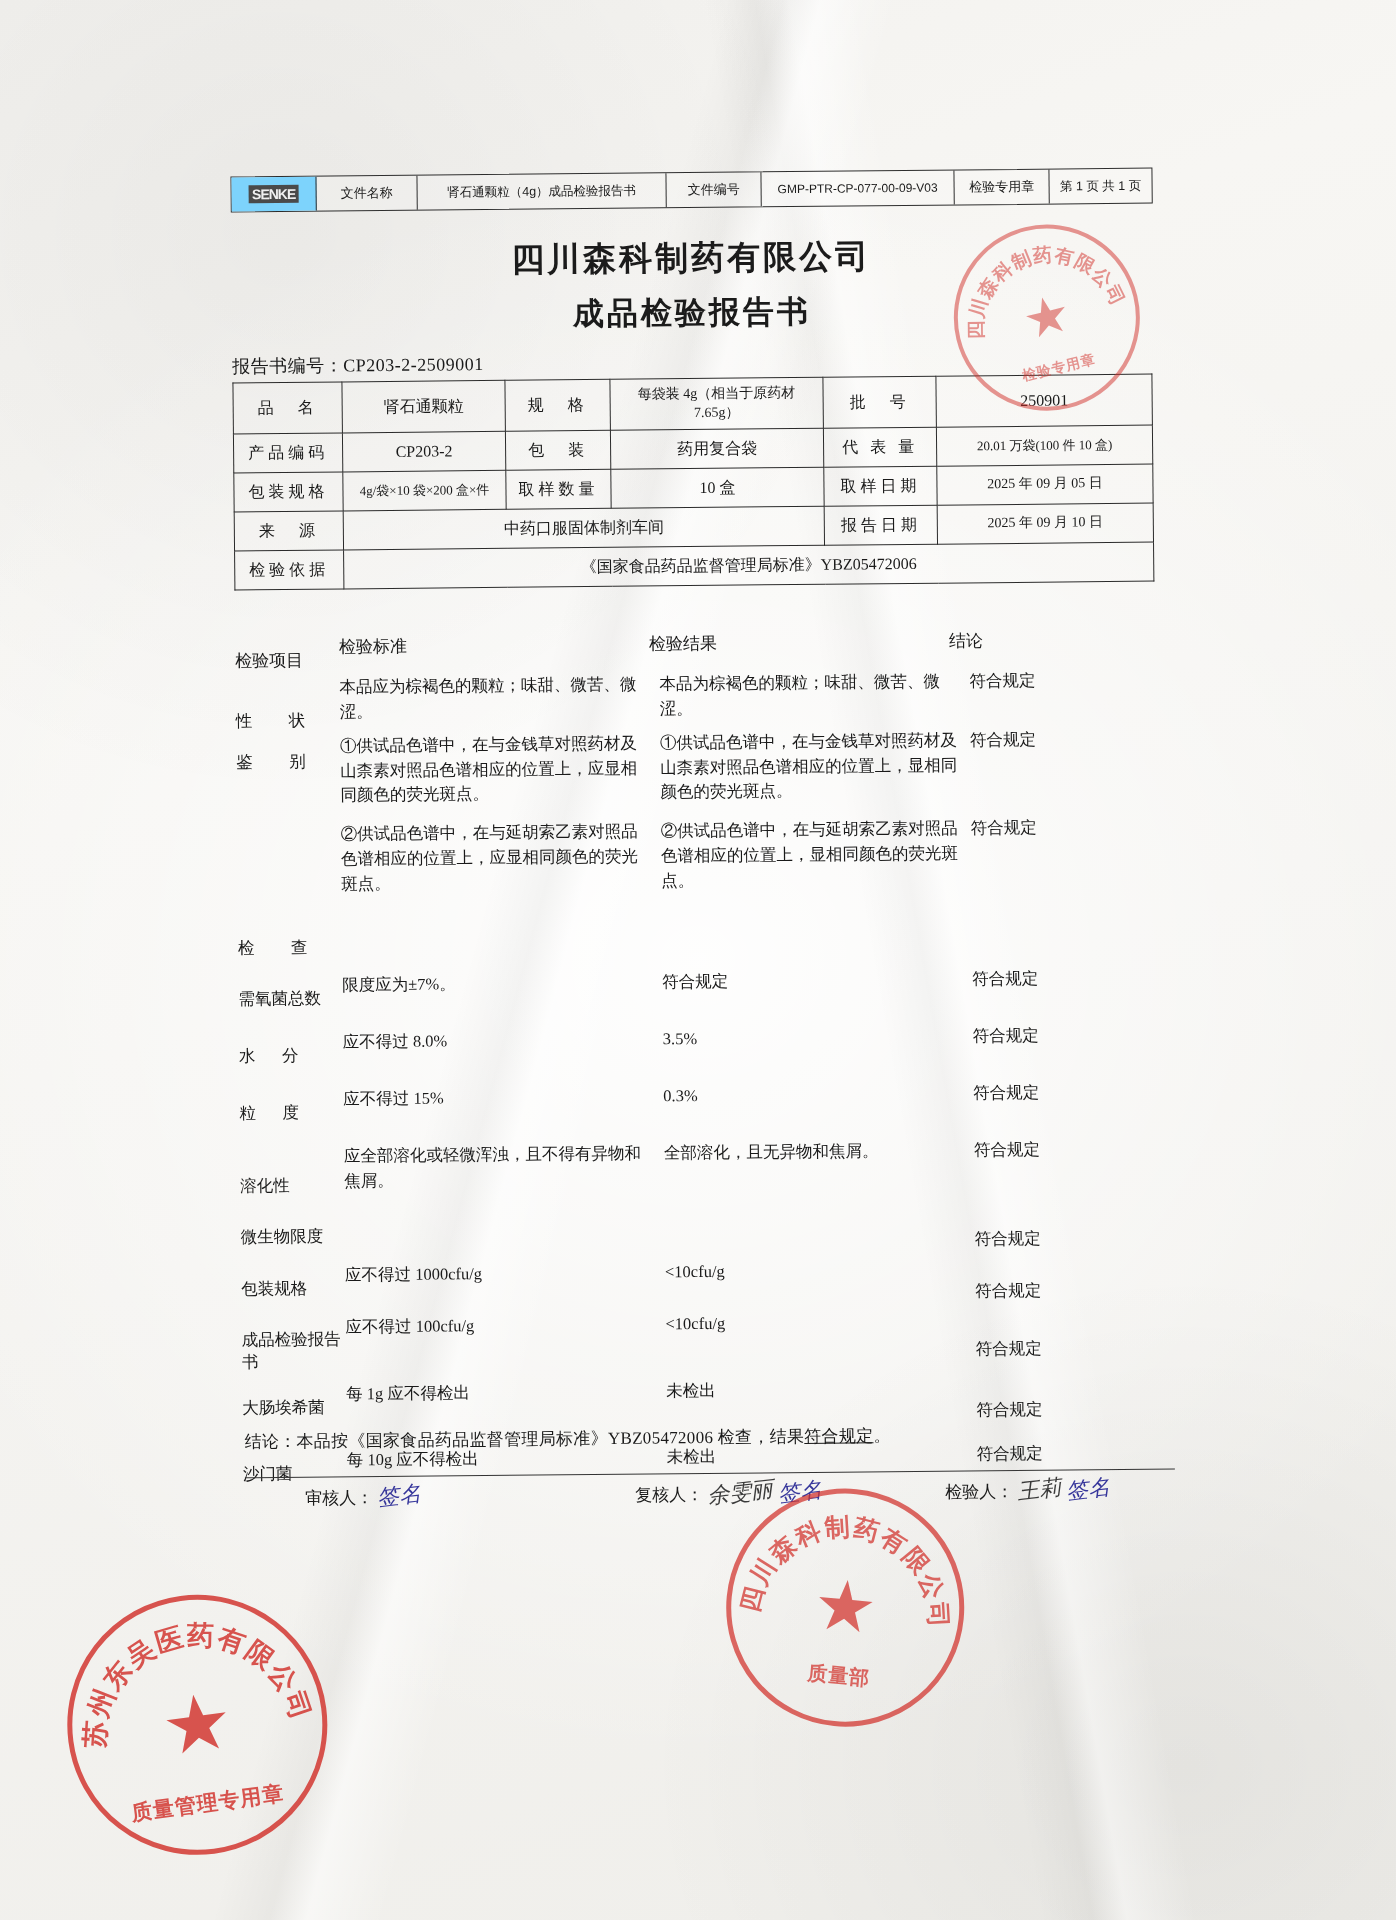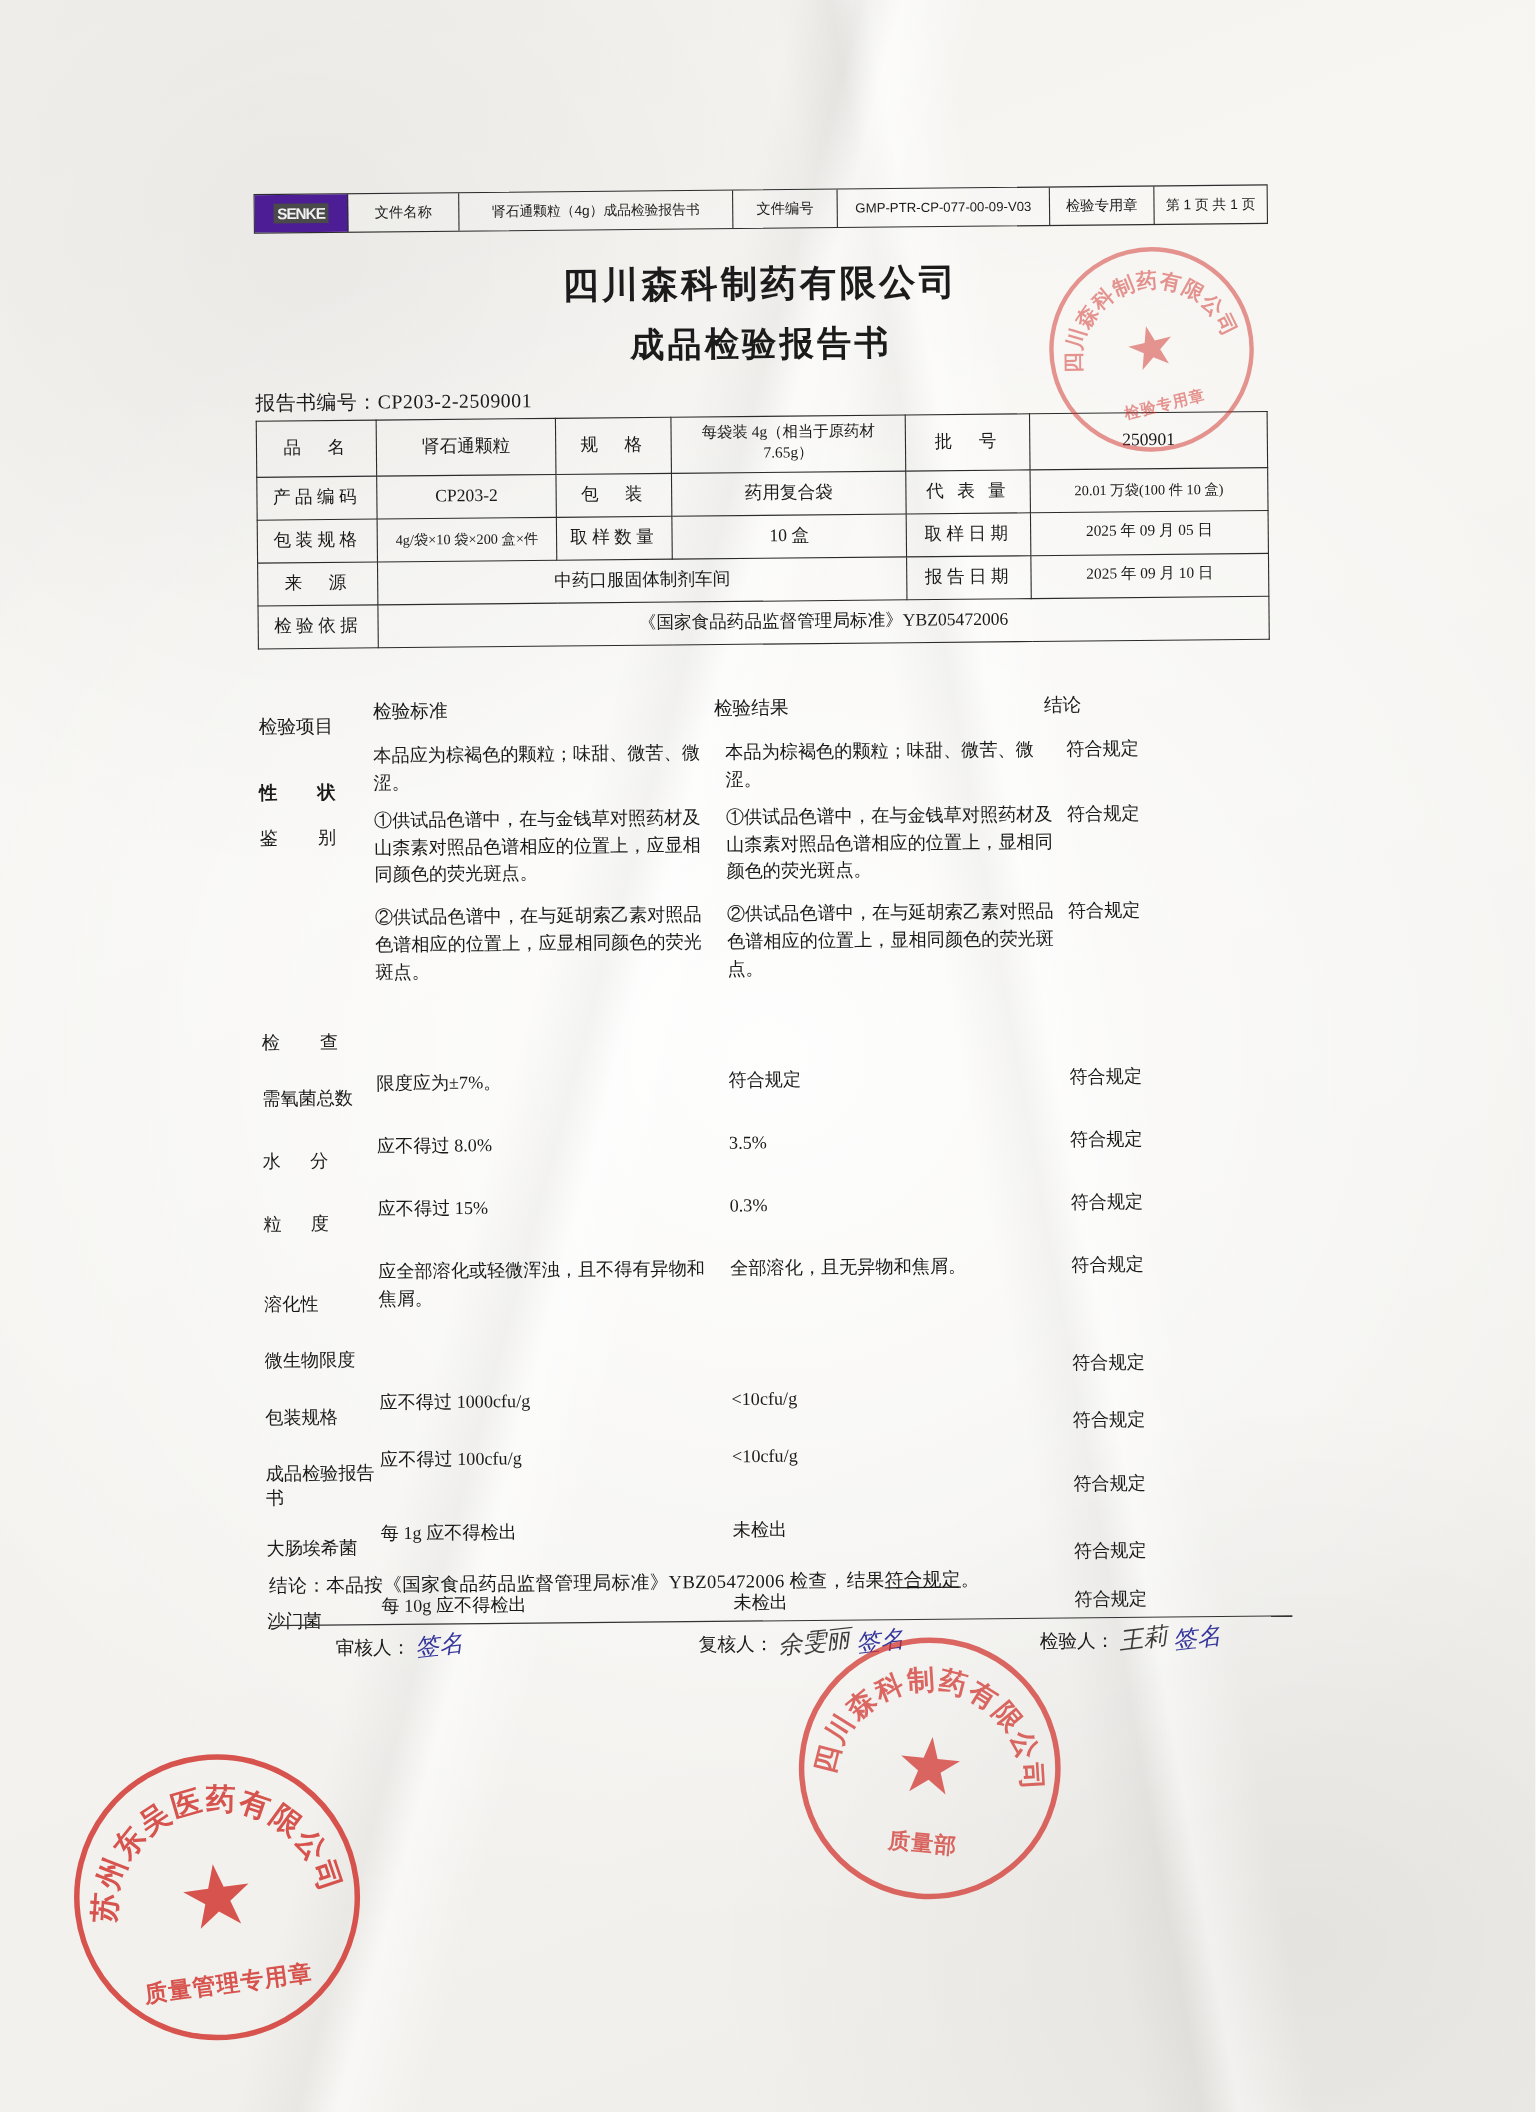--- a/index.html
+++ b/index.html
@@ -61,21 +61,21 @@
   .header-bar > div {
     display: flex;
     align-items: center;
     justify-content: center;
     border-right: 1.2px solid #2d2d2d;
     padding: 0 6px;
     white-space: nowrap;
     font-family: "Liberation Sans", sans-serif;
   }
   .header-bar > div:last-child { border-right: none; }
-  .hb-logo { width: 72px; font-weight: bold; letter-spacing: -1px; font-size: 15px; color: #222; background: #4c1d95; color: #fff; }
+  .hb-logo { width: 72px; font-weight: bold; letter-spacing: -1px; font-size: 15px; color: #222; background: #7dd3fc; color: #fff; }
   .hb-logo span { background: #4a4a4a; color: #f0f0f0; padding: 1px 3px; font-size: 14px; }
   .hb-l1 { width: 88px; }
   .hb-v1 { width: 236px; font-size: 12.5px; }
   .hb-l2 { width: 82px; }
   .hb-v2 { width: 180px; font-size: 12px; }
   .hb-l3 { width: 82px; }
   .hb-v3 { flex: 1; font-size: 12.5px; }
 
   
   .title-main {
@@ -334,21 +334,21 @@
   <div class="res">
 
     <div class="res-head">
       <div class="col-item">检验项目</div>
       <div class="col-std">检验标准</div>
       <div class="col-res">检验结果</div>
       <div class="col-con">结论</div>
     </div>
 
     <div class="res-row" style="margin-top:4px;">
-      <div class="col-item spaced4" style="padding-top:20px;font-weight:bold;">性　状</div>
+      <div class="col-item spaced4" style="padding-top:20px;">性　状</div>
       <div class="col-std">本品应为棕褐色的颗粒；味甜、微苦、微涩。</div>
       <div class="col-res">本品为棕褐色的颗粒；味甜、微苦、微涩。</div>
       <div class="col-con">符合规定</div>
     </div>
 
     <div class="res-row" style="margin-top:2px;">
       <div class="col-item spaced4" style="padding-top:2px;">鉴　别</div>
       <div class="col-std">①供试品色谱中，在与金钱草对照药材及山柰素对照品色谱相应的位置上，应显相同颜色的荧光斑点。</div>
       <div class="col-res">①供试品色谱中，在与金钱草对照药材及山柰素对照品色谱相应的位置上，显相同颜色的荧光斑点。</div>
       <div class="col-con">符合规定</div>

